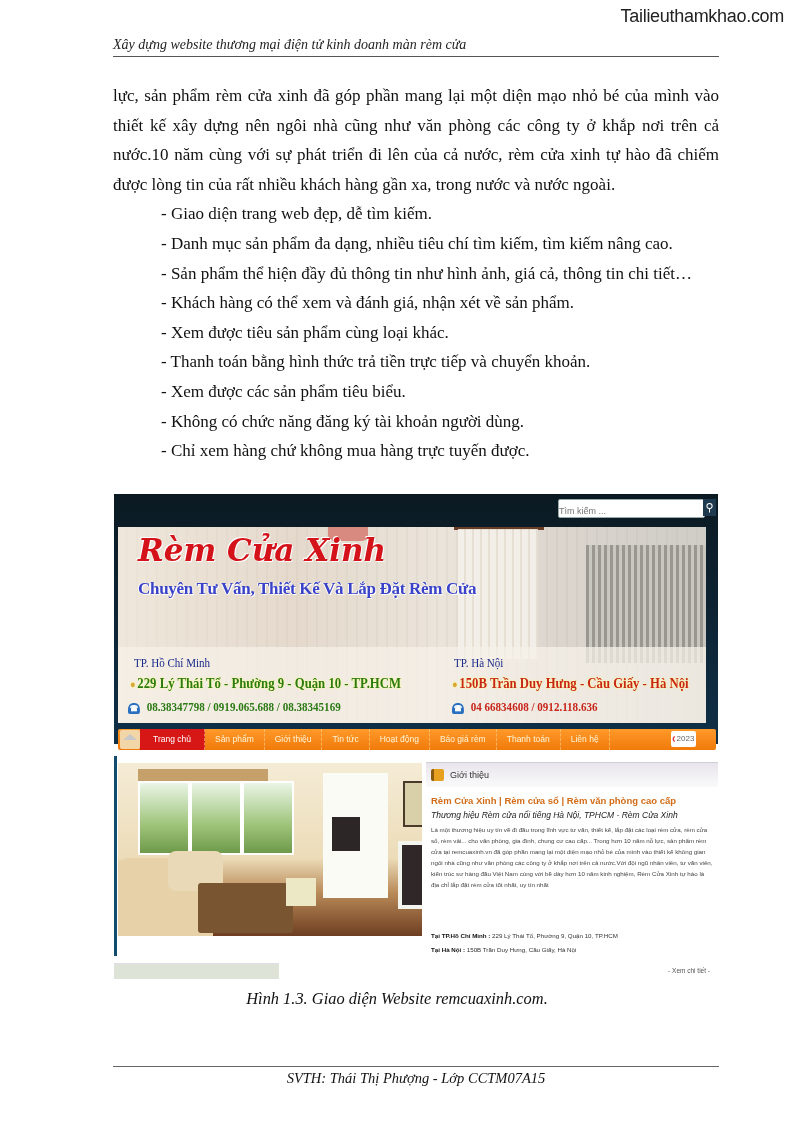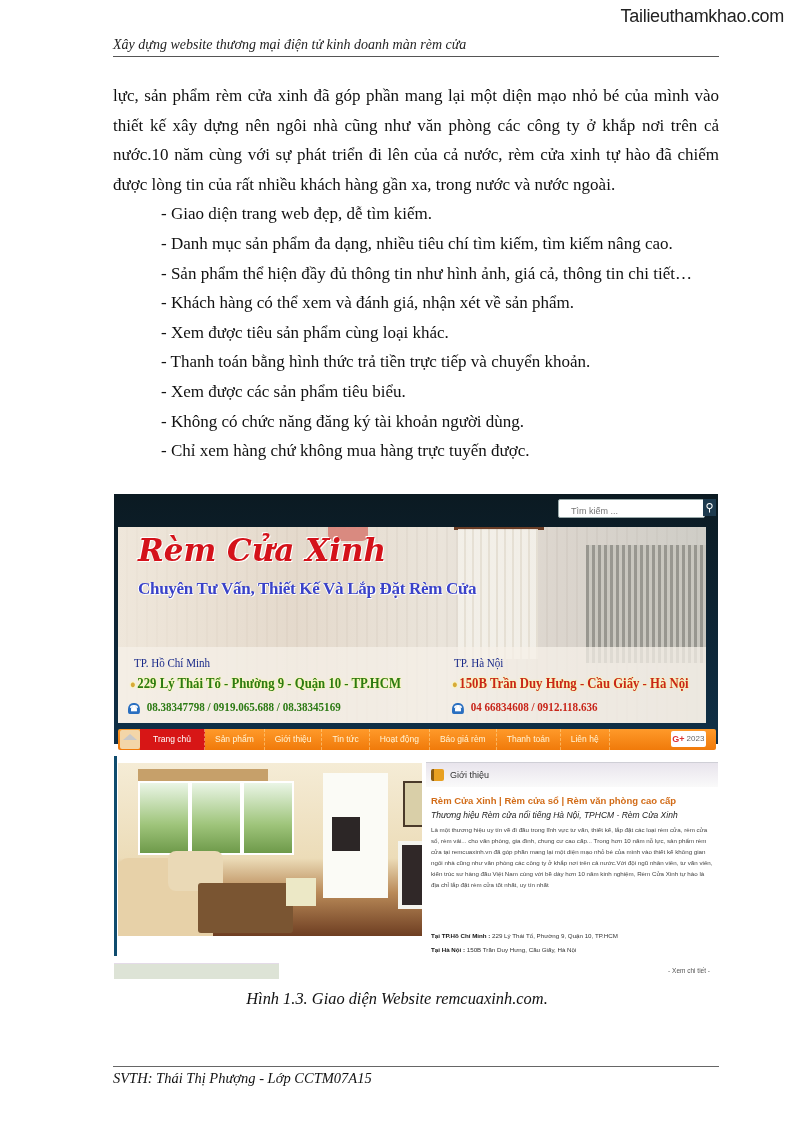--- a/index.html
+++ b/index.html
@@ -19,21 +19,21 @@
   .bullets li { margin: 0; line-height: 29.6px; }
 
   
   .website { position: absolute; left: 114px; top: 494px; width: 604px; height: 485px;
              background: #ffffff; overflow: hidden; font-family: "Liberation Sans", sans-serif; }
   .site-top { position: absolute; left: 0; top: 0; width: 604px; height: 250px;
               background: linear-gradient(180deg, #0b1a22 0%, #0d2230 40%, #0f3048 100%); }
   .search-box { position: absolute; left: 444px; top: 5px; width: 145px; height: 17px;
                 background: #fff; border: 1px solid #9aa; border-radius: 2px; }
   .search-input { border: none; outline: none; font-size: 9px; color: #666; width: 120px;
-                  height: 15px; padding: 1px 12px; background: transparent; font-family: "Liberation Sans", sans-serif; }
+                  height: 15px; padding: 1px 0; background: transparent; font-family: "Liberation Sans", sans-serif; }
   .search-btn { position: absolute; left: 589px; top: 5px; width: 13px; height: 17px;
                 background: #1d3a4e; color: #fff; font-size: 11px; text-align: center; line-height: 17px; }
 
   .banner { position: absolute; left: 4px; top: 33px; width: 588px; height: 196px;
             background:
               linear-gradient(90deg, rgba(240,232,220,0.85) 0%, rgba(226,214,200,0.7) 30%, rgba(235,230,222,0.6) 55%, rgba(210,205,200,0.6) 75%, rgba(200,200,195,0.8) 100%),
               repeating-linear-gradient(90deg, #e9e1d5 0px, #e9e1d5 8px, #d9cfc2 8px, #d9cfc2 10px);
             overflow: hidden; }
   .banner .lamp { position: absolute; left: 210px; top: 0; width: 40px; height: 14px; background: #d98a80; border-radius: 0 0 6px 6px; }
   .banner .curtain { position: absolute; left: 340px; top: 2px; width: 80px; height: 130px;
@@ -68,21 +68,21 @@
             display: flex; align-items: center; }
   .nav-home { width: 20px; height: 19px; margin-left: 2px; background: #f3d6a8; border-radius: 2px;
               display: flex; align-items: center; justify-content: center; }
   .nav-home .house { width: 0; height: 0; border-left: 7px solid transparent; border-right: 7px solid transparent;
                      border-bottom: 6px solid #c8c8c8; position: relative; top: -3px; }
   .nav-item { font-size: 8.5px; color: #fff5d8; padding: 0 10px; height: 21px; line-height: 21px;
               border-right: 1px dashed rgba(255,230,170,0.5); white-space: nowrap; }
   .nav-item.active { background: #d71616; color: #fff; padding: 0 13px; }
   .gplus { position: absolute; right: 25px; top: 2px; width: 20px; height: 16px; background: #fff;
            color: #d33; font-size: 9px; font-weight: bold; text-align: center; line-height: 16px; border-radius: 2px; }
-  .gcount { position: absolute; right: 10px; top: 2px; width: 21px; height: 16px; background: #fff;
+  .gcount { position: absolute; right: 20px; top: 2px; width: 21px; height: 16px; background: #fff;
             color: #666; font-size: 8px; text-align: center; line-height: 16px; border-radius: 2px; }
 
   .main-photo { position: absolute; left: 4px; top: 269px; width: 304px; height: 173px; overflow: hidden;
                 background: linear-gradient(180deg, #f5ecd6 0%, #ecdcb8 55%, #b98a58 75%, #6e3e22 100%); }
   .main-photo .window { position: absolute; top: 18px; width: 48px; height: 70px;
                         background: linear-gradient(180deg, #eaf5e6 0%, #9ec47a 60%, #6e9a4a 100%); border: 2px solid #fff; }
   .main-photo .blind { position: absolute; left: 20px; top: 6px; width: 130px; height: 22px; background: #c6a06a; }
   .main-photo .sofa { position: absolute; left: 0; top: 95px; width: 95px; height: 78px; background: #e7d1a8; border-radius: 10px 10px 0 0; }
   .main-photo .sofa2 { position: absolute; left: 50px; top: 88px; width: 55px; height: 40px; background: #ead9b6; border-radius: 8px; }
   .main-photo .table { position: absolute; left: 80px; top: 120px; width: 95px; height: 50px; background: #7a5532; border-radius: 3px; }
@@ -102,21 +102,21 @@
   .intro-links { position: absolute; left: 5px; top: 33px; font-size: 9.5px; color: #d26c18; font-weight: bold; white-space: nowrap; }
   .intro-sub { position: absolute; left: 5px; top: 48px; font-size: 8.5px; color: #222; font-style: italic; white-space: nowrap; }
   .intro-body { position: absolute; left: 5px; top: 62px; width: 282px; font-size: 6.2px; line-height: 11px; color: #444; }
   .intro-addr { position: absolute; left: 5px; font-size: 6.2px; color: #333; white-space: nowrap; }
   .intro-addr b { color: #111; }
   .more-link { position: absolute; right: 8px; top: 205px; font-size: 6.5px; color: #555; }
 
   .caption { position: absolute; top: 989px; left: 0; width: 794px; text-align: center;
              font-style: italic; font-size: 16.4px; }
   .footer { position: absolute; top: 1066px; left: 113px; width: 606px; border-top: 1px solid #666;
-            padding-top: 3px; font-style: italic; font-size: 14.5px; display: flex; justify-content: flex-start; }
+            padding-top: 3px; font-style: italic; font-size: 14.5px; display: flex; justify-content: center; }
 </style>
 </head>
 <body>
 
 <div class="watermark">Tailieuthamkhao.com</div>
 
 <div class="page-header">Xây dựng website thương mại điện tử kinh doanh màn rèm cửa</div>
 
 <div class="body-text">
   <p>lực, sản phẩm rèm cửa xinh đã góp phần mang lại một diện mạo nhỏ bé của mình vào thiết kế xây dựng nên ngôi nhà cũng như văn phòng các công ty ở khắp nơi trên cả nước.10 năm cùng với sự phát triển đi lên của cả nước, rèm cửa xinh tự hào đã chiếm được lòng tin của rất nhiều khách hàng gần xa, trong nước và nước ngoài.</p>

